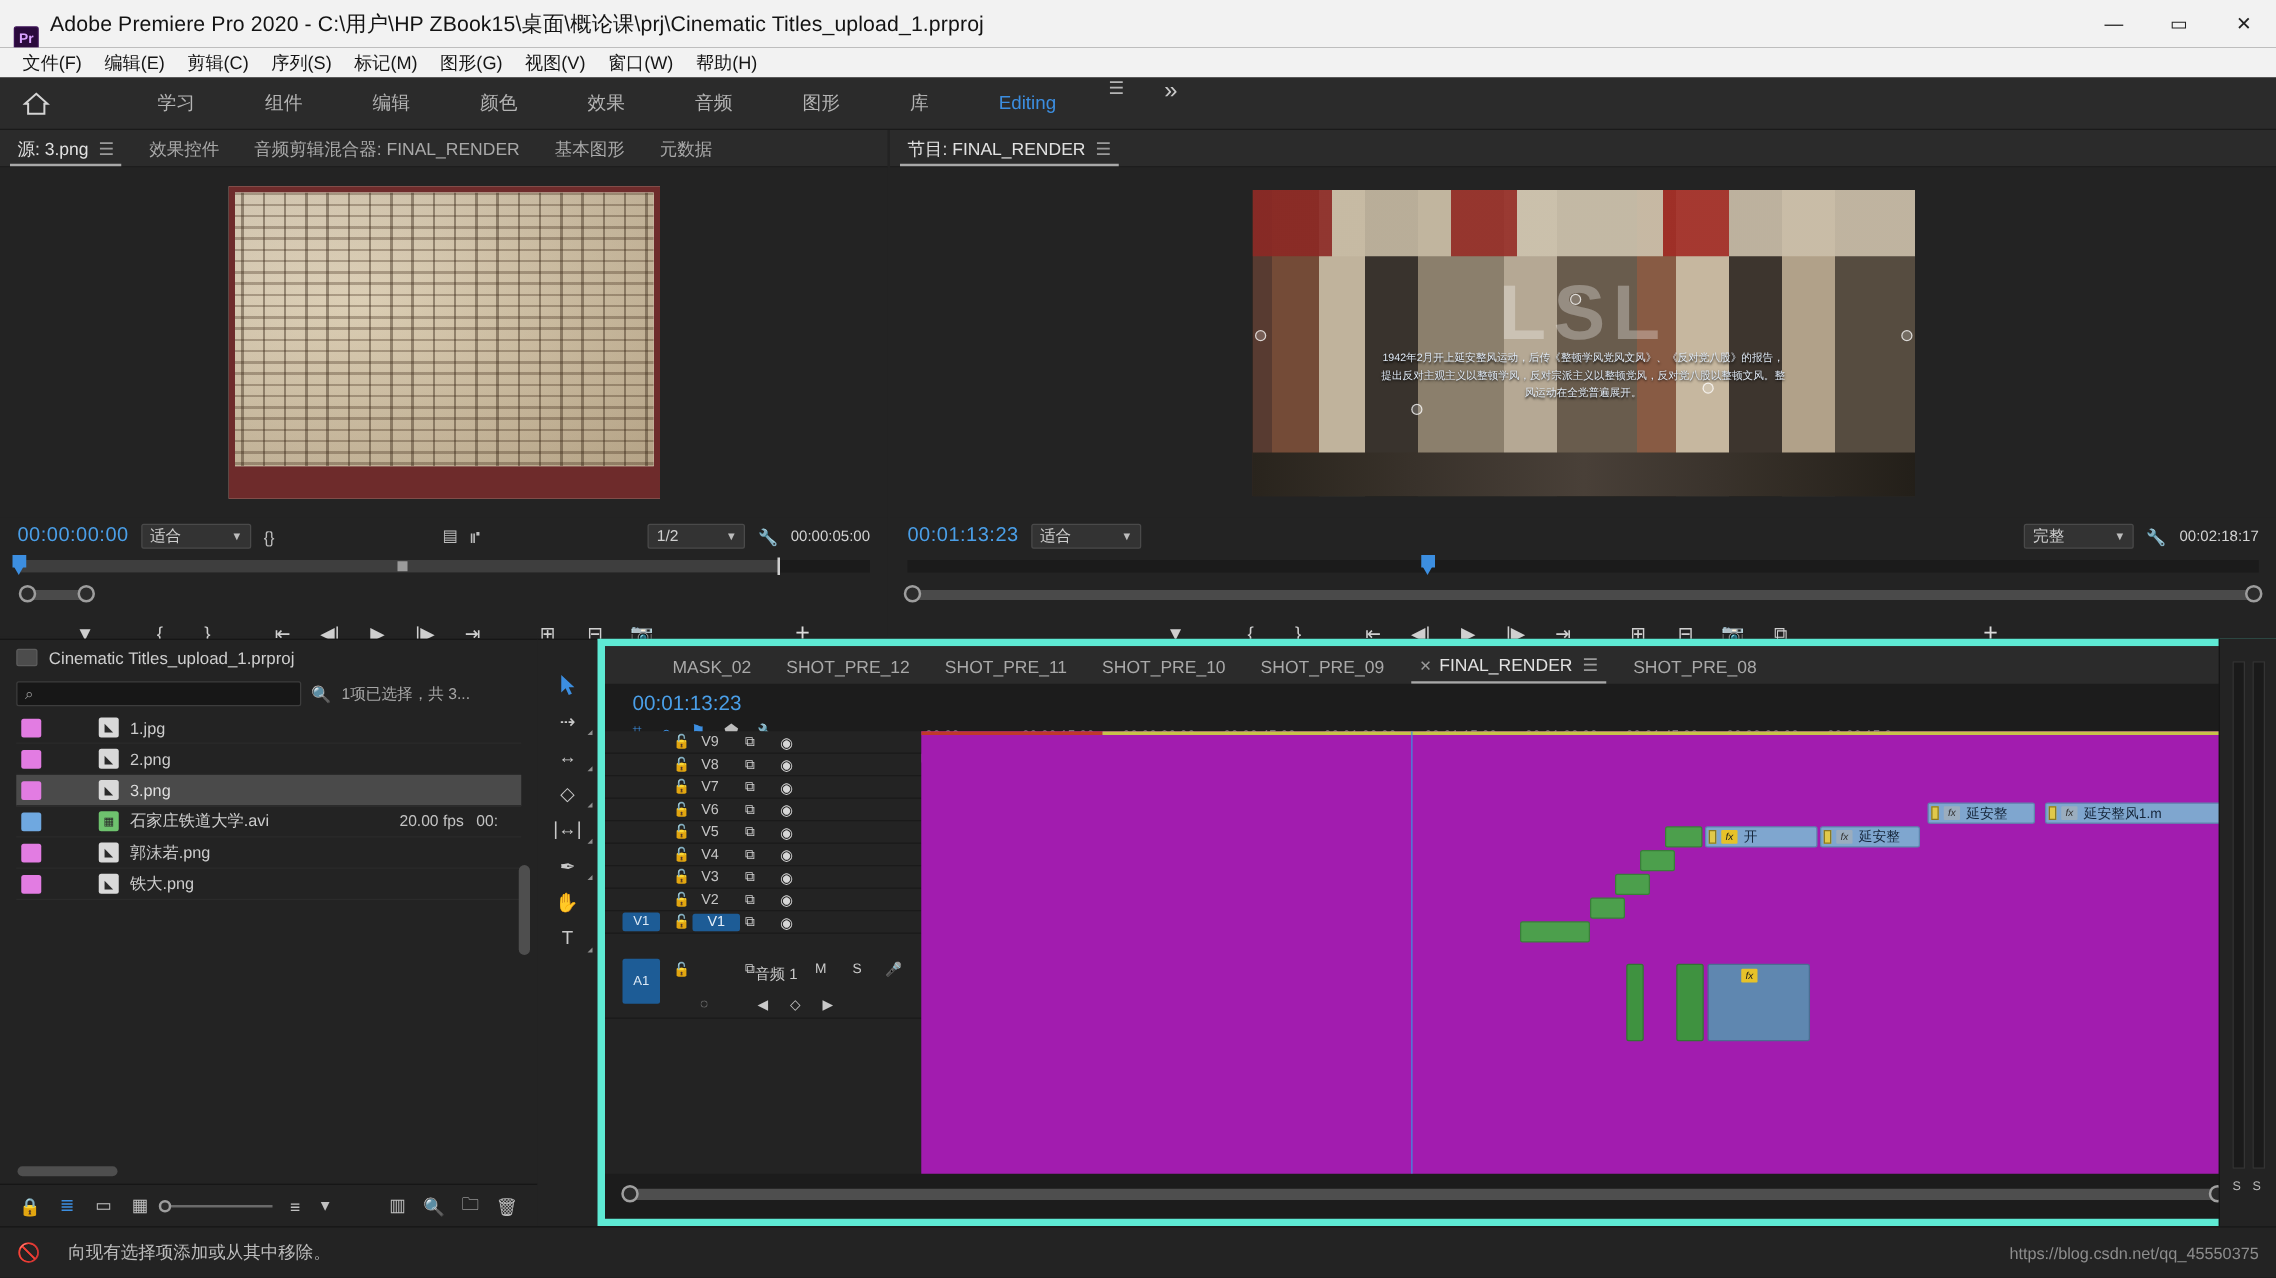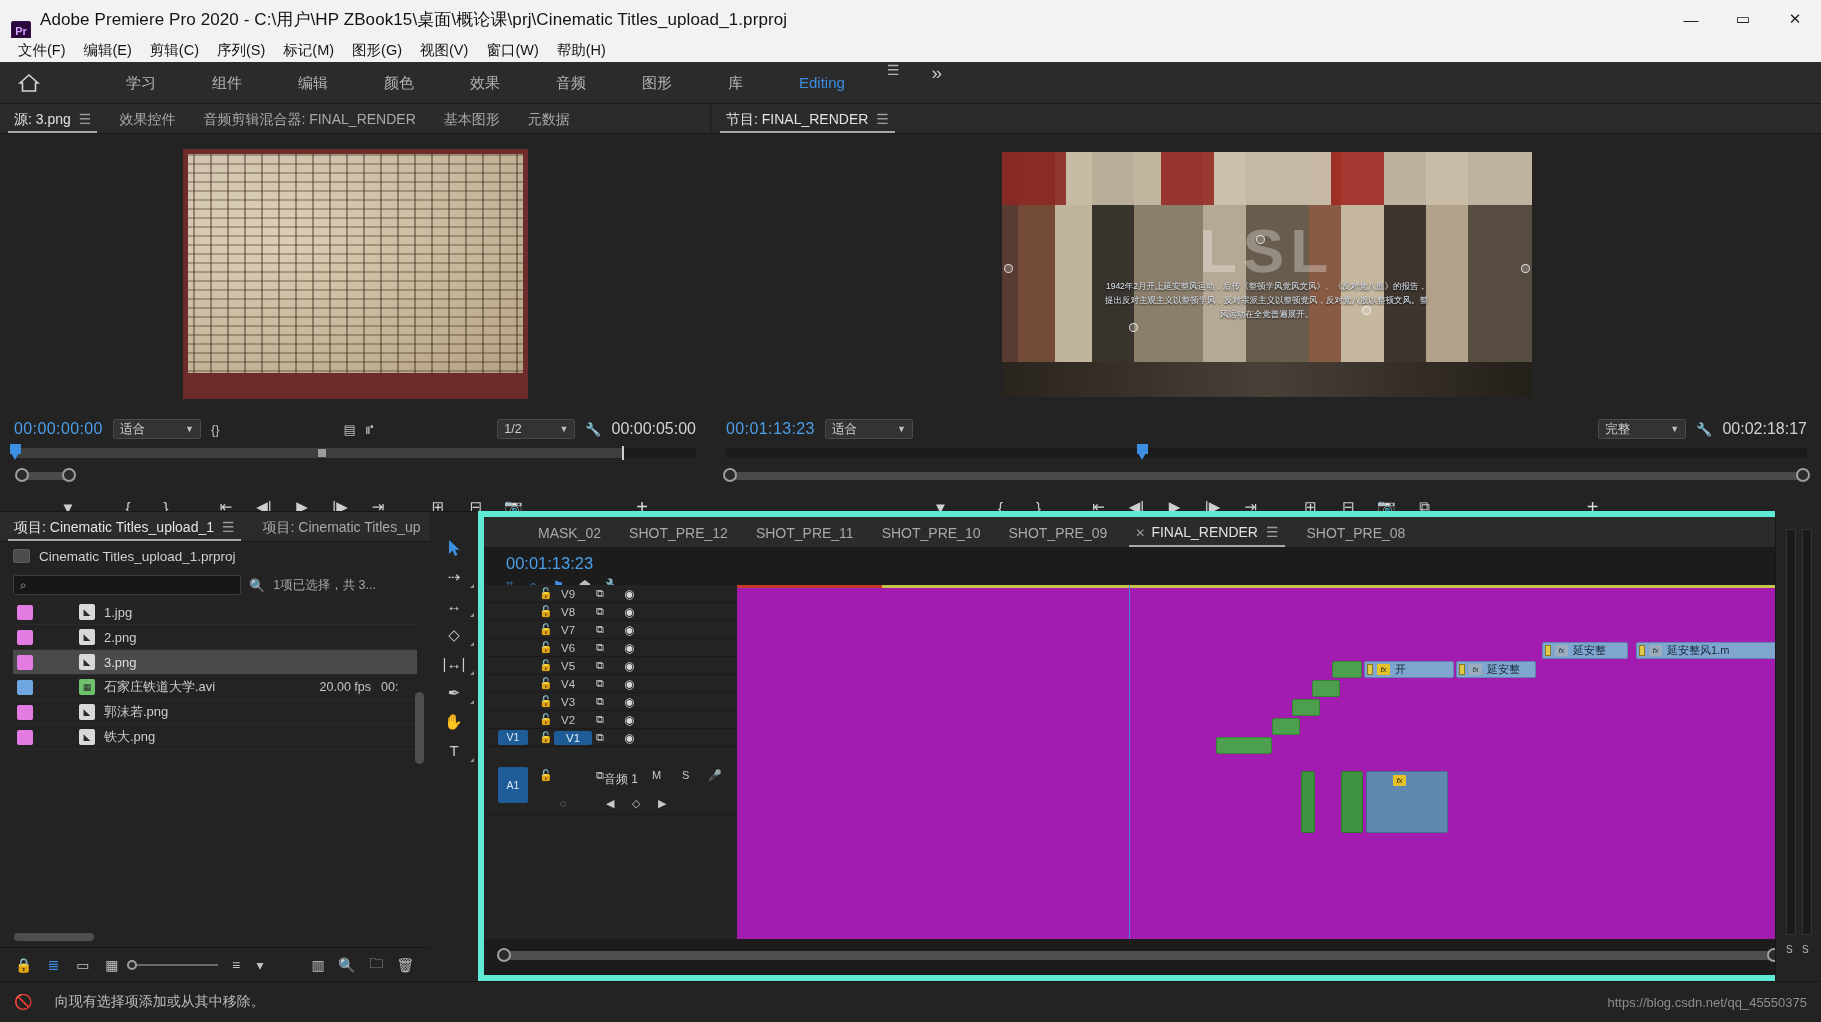--- a/index.html
+++ b/index.html
@@ -88,21 +88,21 @@
   }
   .src-caption {
     position:absolute; left:0; right:0; bottom:-24px; height:24px; line-height:24px;
     text-align:center; color:#f1e4e4; font-size:11.5px; font-weight:bold;
   }
   .mon-toolbar {
     position:absolute; left:0; right:0; bottom:0; height:95px;
   }
   .tc-row { height:30px; display:flex; align-items:center; padding:0 14px; gap:10px; }
   .tc-blue { color:#4a9fe8; font-size:16px; font-family:"Liberation Sans",sans-serif; letter-spacing:.4px;}
-  .tc-plain { color:#d3d3d3; font-size:16px; }
+  .tc-plain { color:#d3d3d3; font-size:12px; }
   .sel {
     height:20px; min-width:88px; background:#333; border:1px solid #4a4a4a; border-radius:2px;
     color:#cfcfcf; font-size:12.5px; display:flex; align-items:center; padding:0 6px; gap:6px;
   }
   .sel .caret { margin-left:auto; font-size:9px; color:#bdbdbd; }
   .mini-ico { color:#bdbdbd; font-size:13px; }
 
   .scrub-row { height:22px; position:relative; padding:0 14px; }
   .scrub-track { position:absolute; left:14px; right:14px; top:4px; height:10px; background:#1b1b1b;}
   .scrub-fill  { position:absolute; left:14px; top:4px; height:10px; background:#3e3e3e; }
@@ -450,25 +450,20 @@
         <div class="tbtn" style="margin-left:22px">⊞</div>
         <div class="tbtn">⊟</div>
         <div class="tbtn">📷</div>
         <div class="tbtn">⧉</div>
         <div class="tbtn plus" style="margin-left:130px">+</div>
       </div>
     </div>
   </div>
 
   <div class="panel" id="projPanel">
-    <div class="panel-tabbar" id="projtabs">
-        <div class="ptab active"><span>项目: Cinematic Titles_upload_1</span><span class="burger">☰</span></div>
-        <div class="ptab"><span>项目: Cinematic Titles_up</span></div>
-        <div style="margin-left: auto; padding: 0px 10px; line-height: 28px; color: rgb(207, 207, 207); font-size: 17px;">»</div>
-      </div>
 
     <div class="proj-header">
       <span class="proj-thumb"></span>
       <span>Cinematic Titles_upload_1.prproj</span>
     </div>
 
     <div class="search-row">
       <div class="search-box">
         <span style="color:#9a9a9a;font-size:12px;margin-right:4px">⌕</span>
         <input placeholder="" style="">

